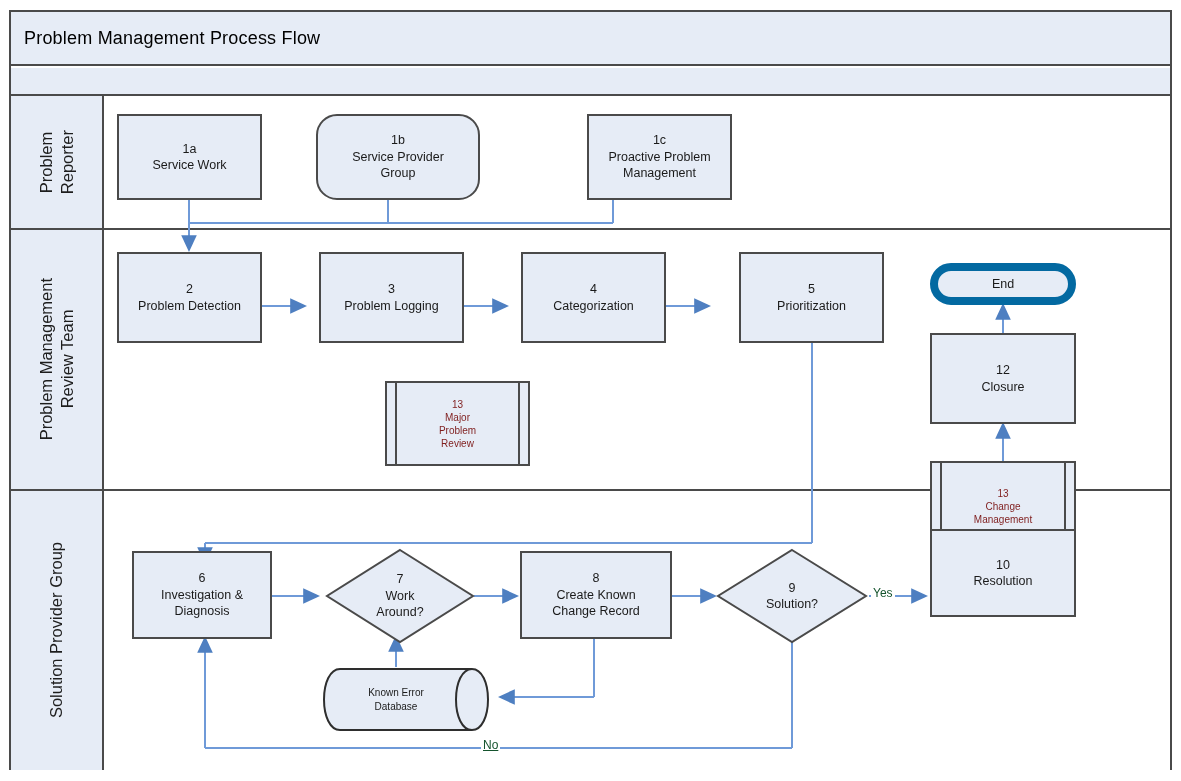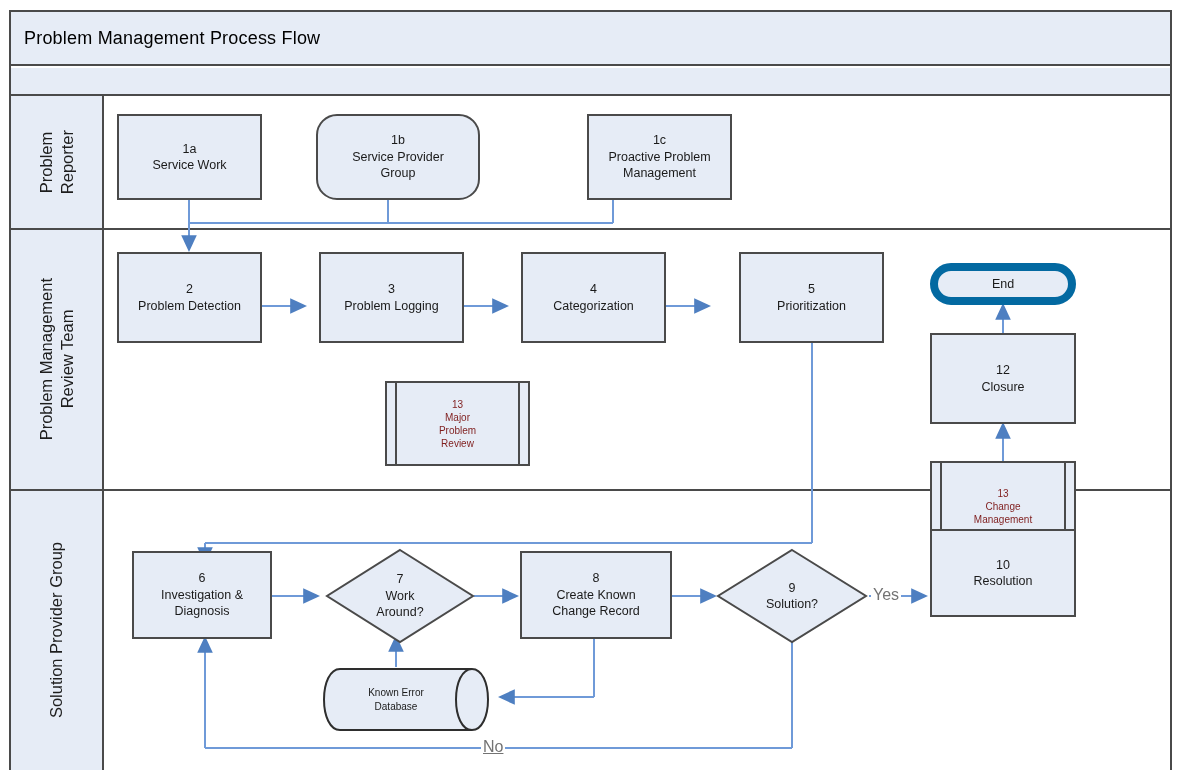--- a/index.html
+++ b/index.html
@@ -63,21 +63,21 @@
 
   
   .db{position:absolute;}
   .db .dbtext{position:absolute;left:0;top:0;right:0;bottom:0;display:flex;
        flex-direction:column;align-items:center;justify-content:center;
        font-size:10px;color:#1a1a1a;line-height:1.32;text-align:center;
        padding-right:20px;box-sizing:border-box;}
 
   
   .conn{position:absolute;left:0;top:0;width:1181px;height:781px;pointer-events:none;}
-  .edge-label{position:absolute;font-size:16px;color:#737373;background:#ffffff;
+  .edge-label{position:absolute;font-size:12px;color:#14532d;background:#ffffff;
        padding:0 2px;}
 </style>
 </head>
 <body>
 
 <div id="canvas">
 
   <div class="frame"></div>
 
   <div class="title-band">

